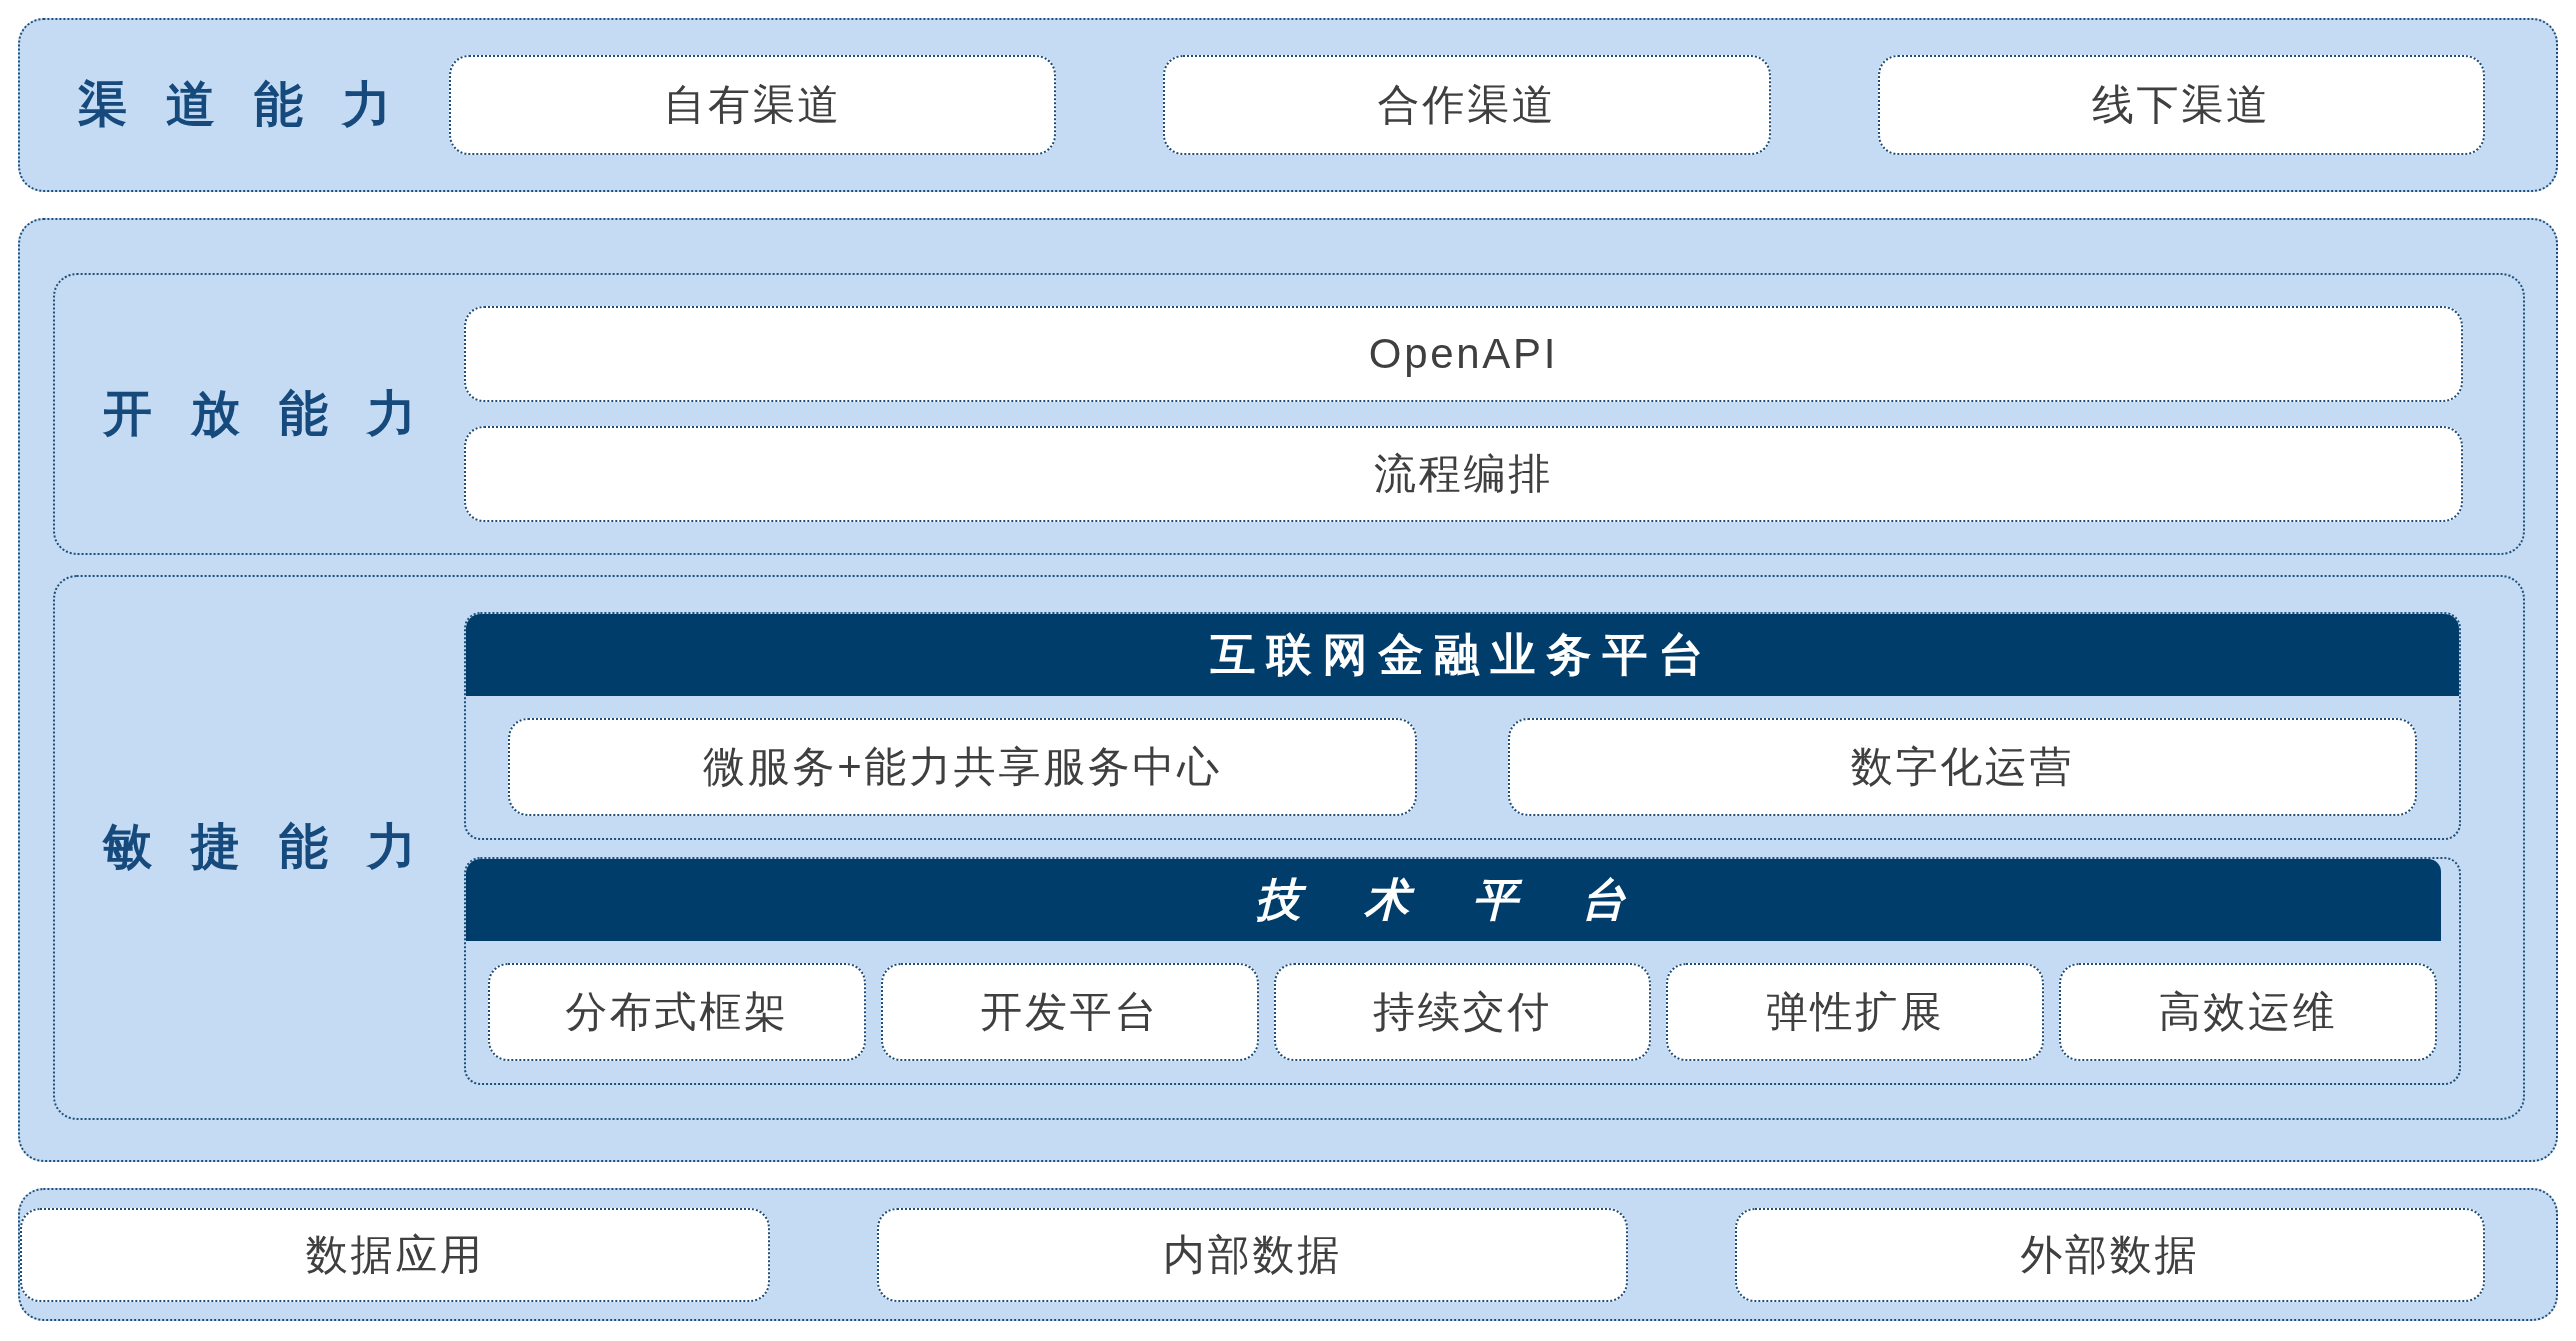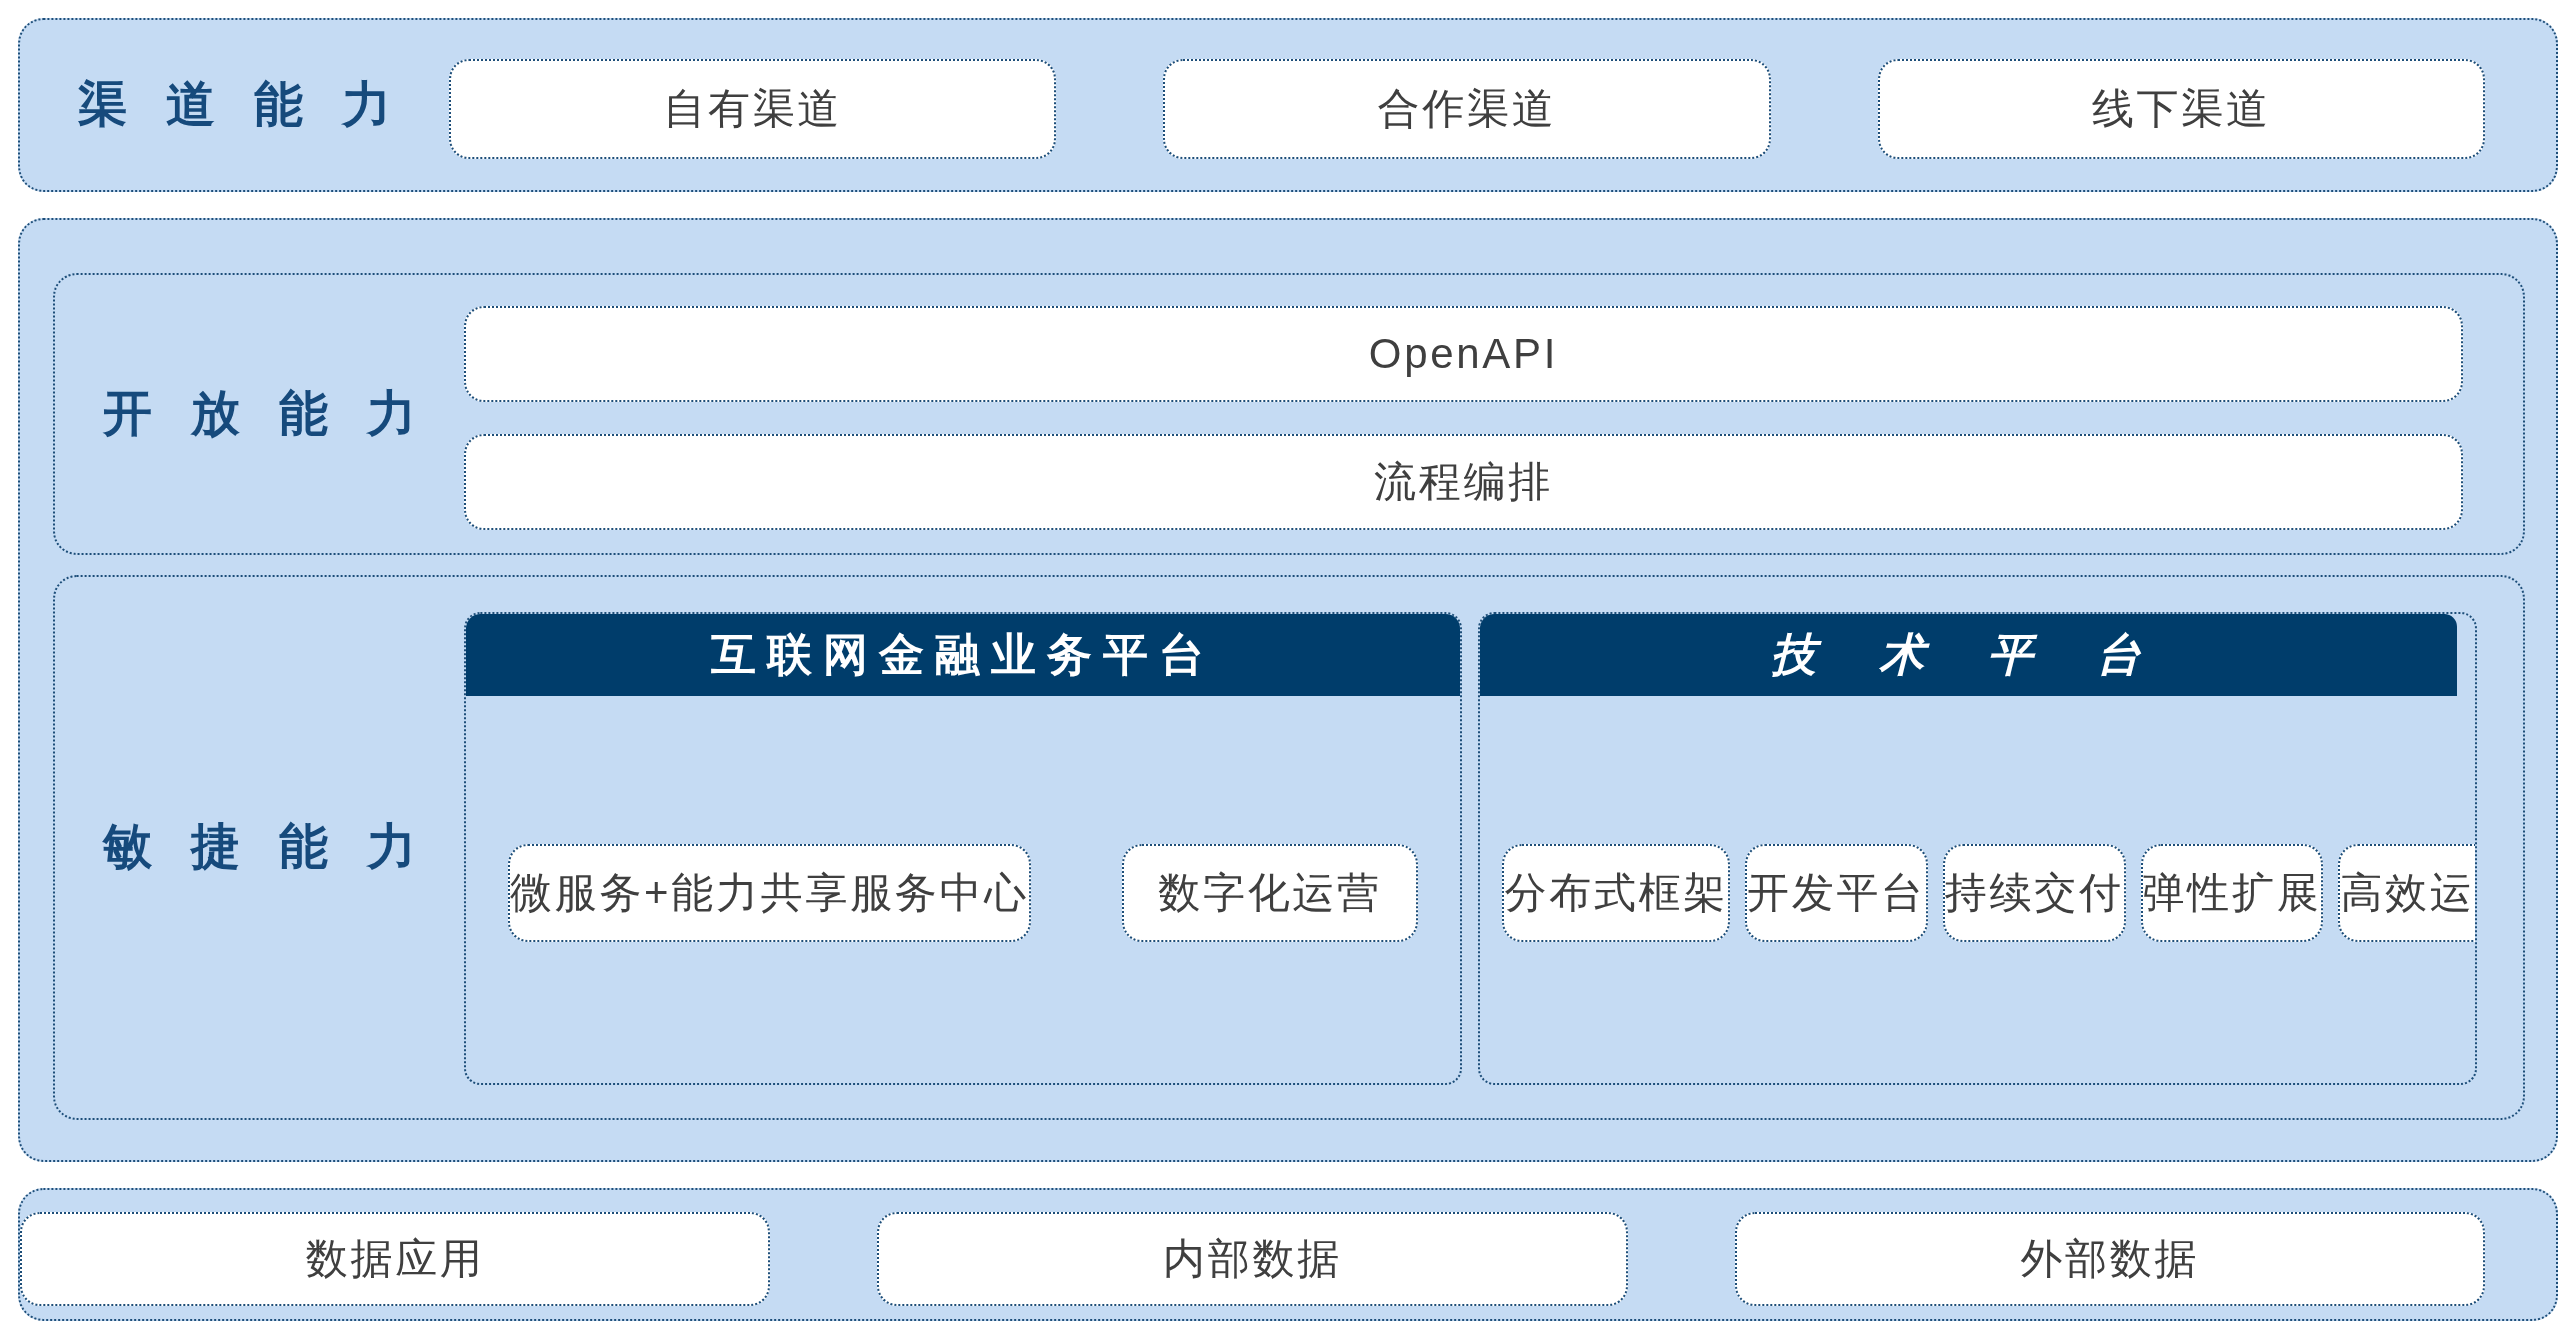--- a/index.html
+++ b/index.html
@@ -46,21 +46,20 @@
     background: #ffffff;
     border: 2.7px dotted var(--bnavy);
     border-radius: 20px;
     display: flex;
     align-items: center;
     justify-content: center;
     font-size: 42px;
     color: var(--gtext);
     letter-spacing: 2.7px;
     white-space: nowrap;
-    margin-top: 8px;
   }
   
   .row-channel { height: 174px; }
   .row-data    { height: 133px; }
   .row-items {
     flex: 1;
     display: flex;
     align-items: center;
     gap: 107px;
     padding-right: 71px;
@@ -92,20 +91,21 @@
     justify-content: center;
     gap: 23.6px;
     padding-right: 60px;
   }
   .open-content .wbox { height: 96px; }
   
   .agile-band { flex: 1; }
   .agile-content {
     flex: 1;
     display: flex;
+    flex-direction: column;
     gap: 16.4px;
     padding: 35px 62px 33px 0;
   }
   .platform-group {
     flex: 1;
     box-sizing: border-box;
     border: 2.7px dotted var(--bnavy);
     border-radius: 16.4px;
     display: flex;
     flex-direction: column;

